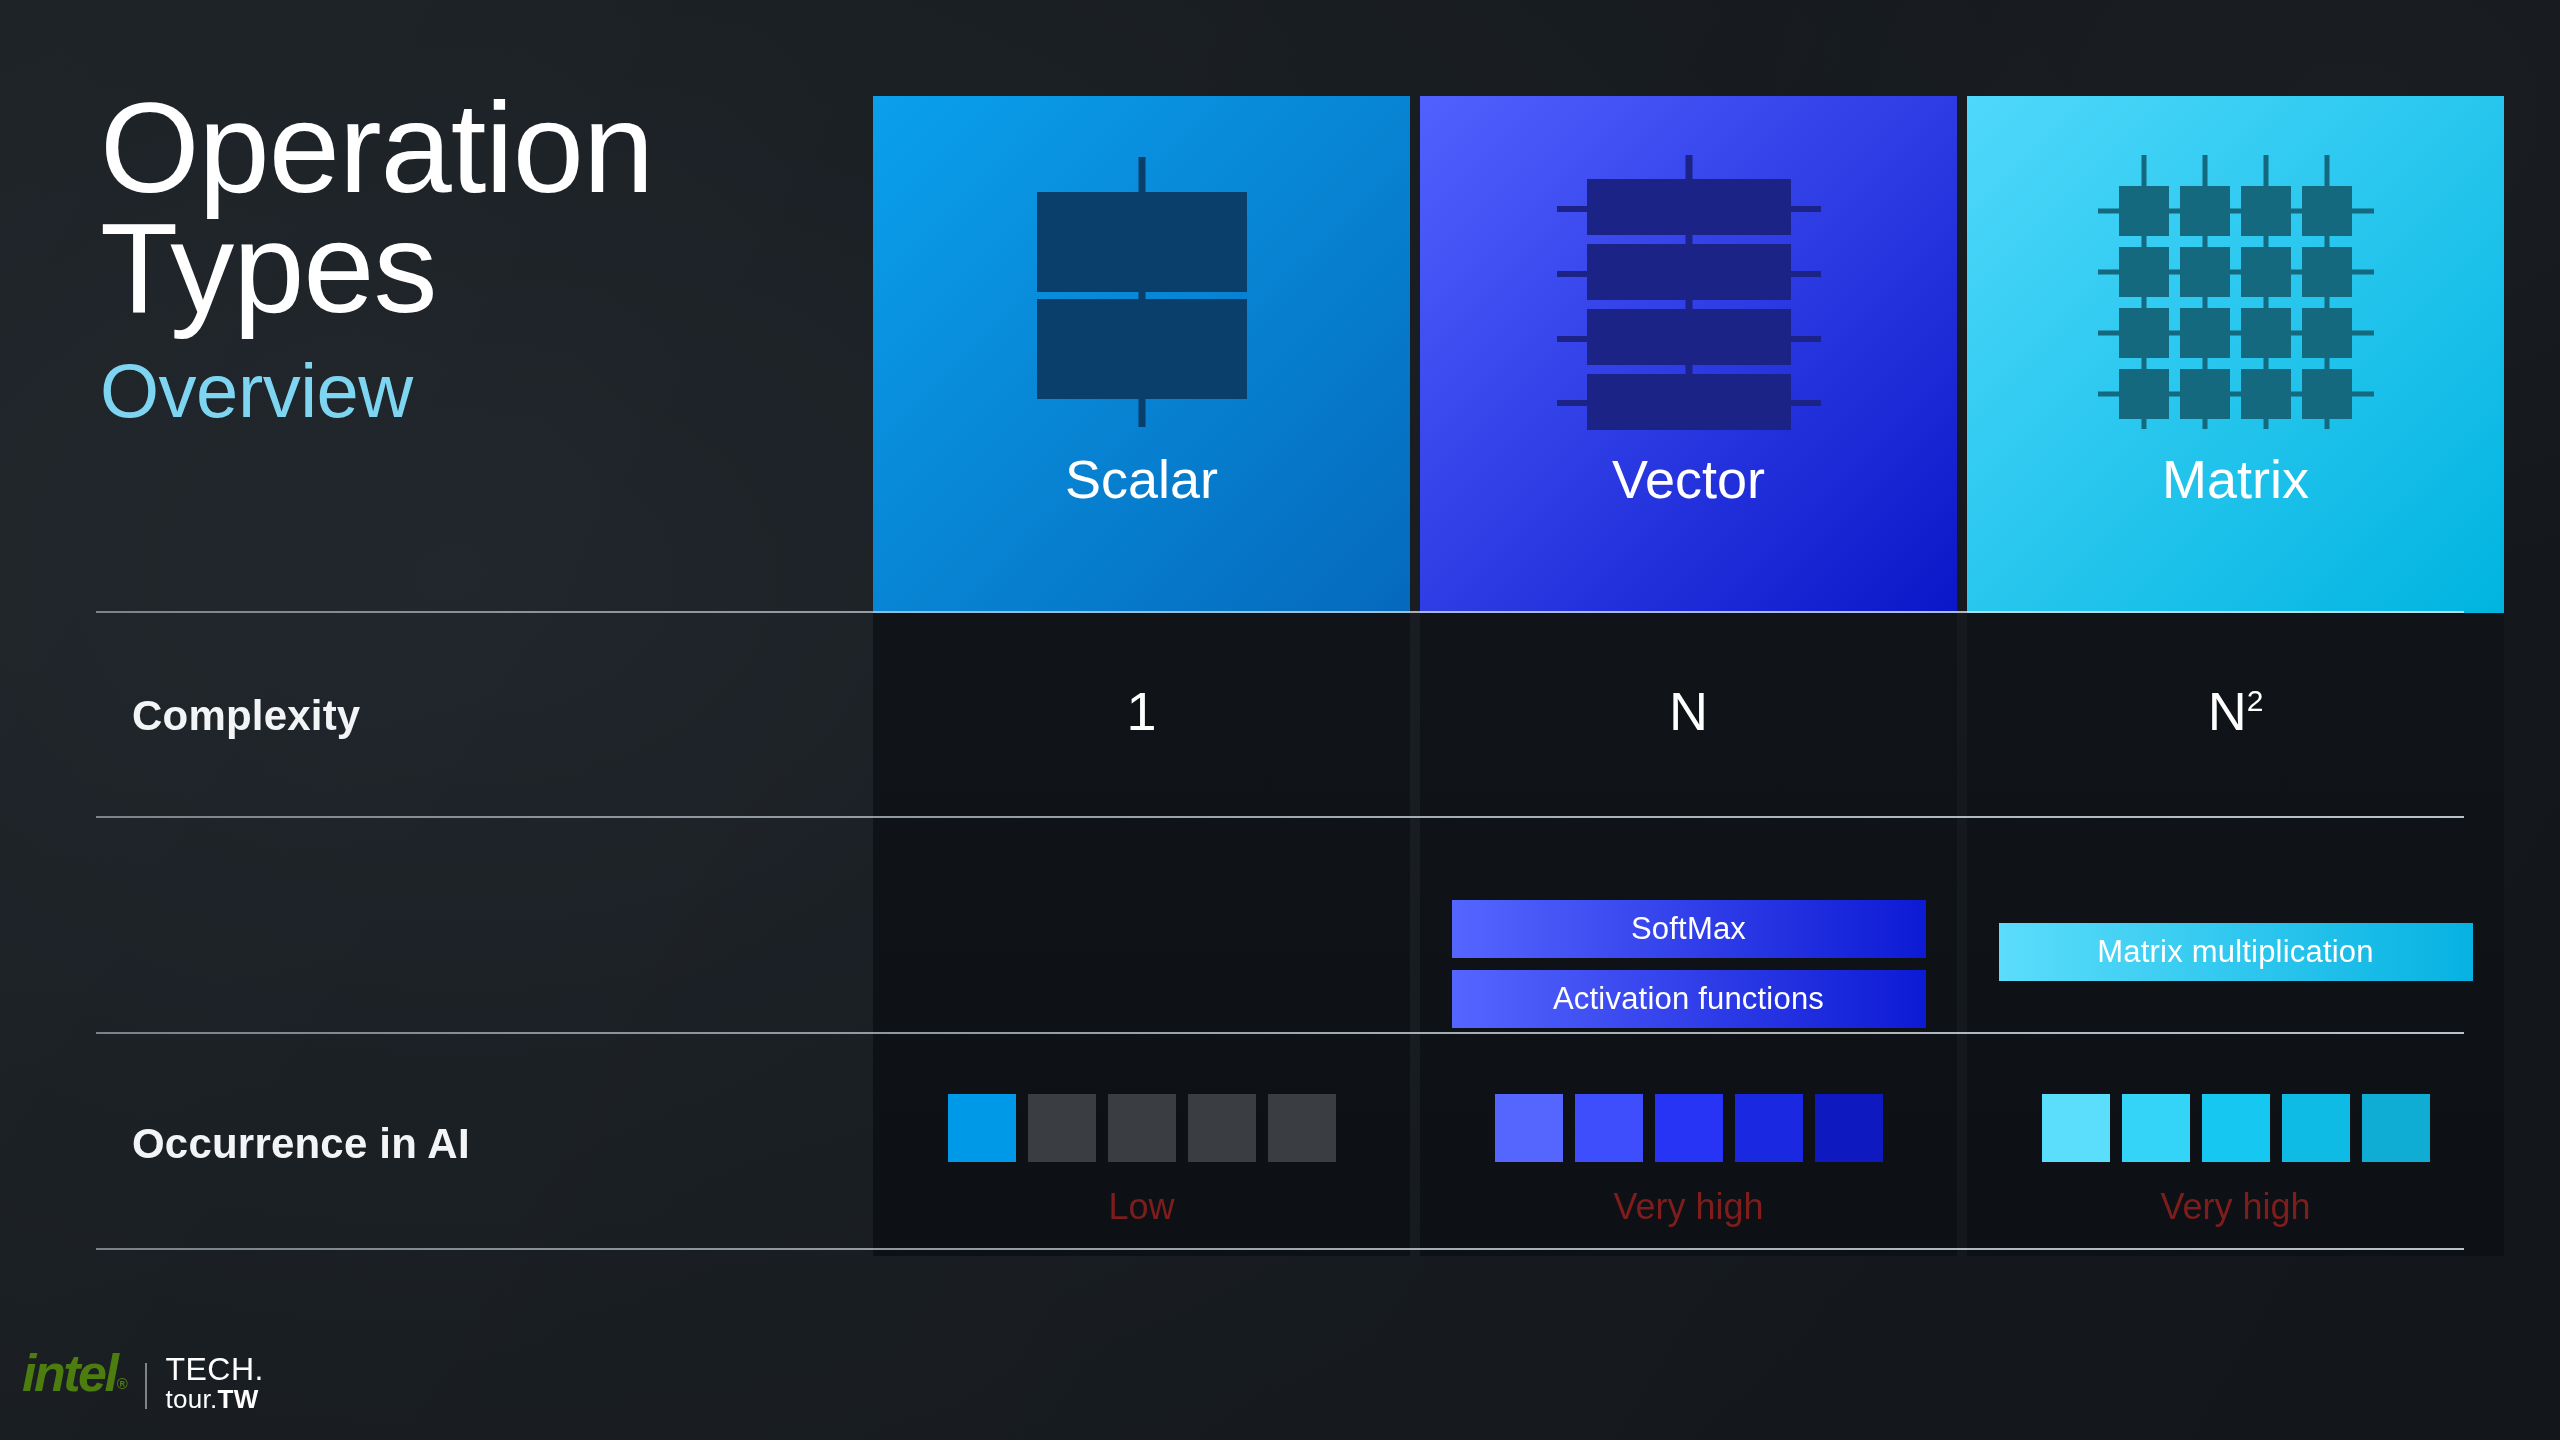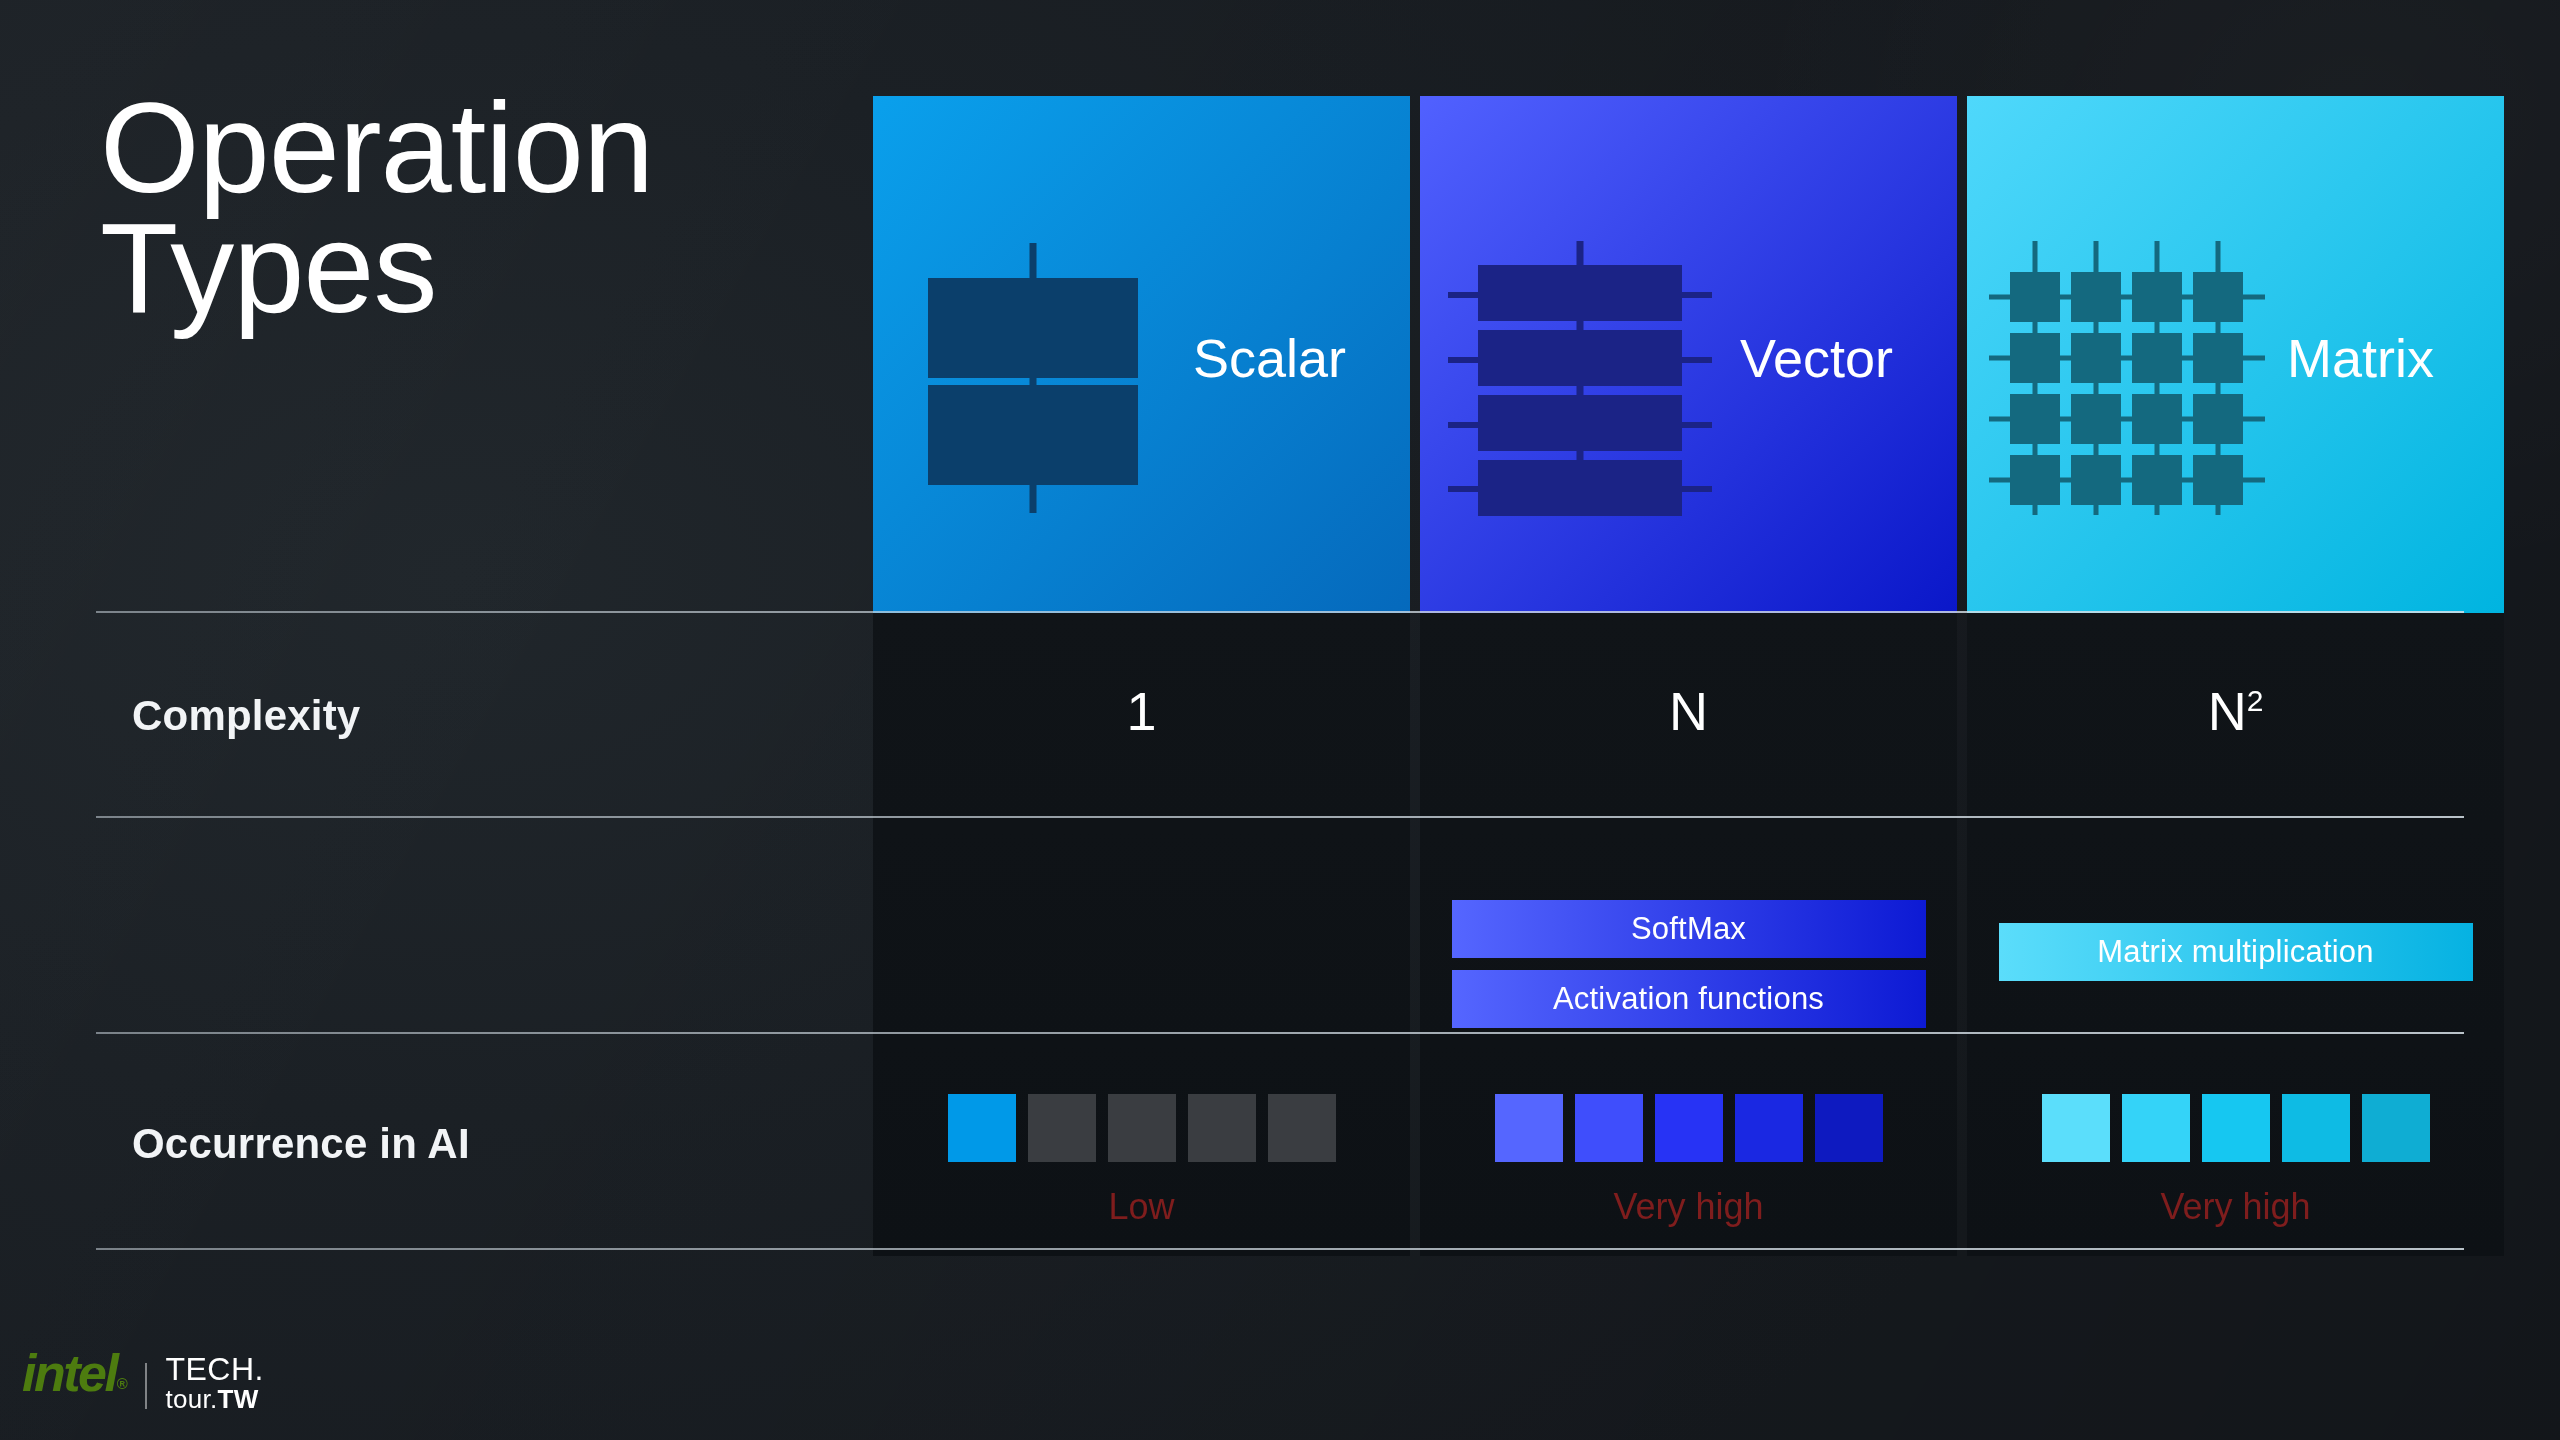--- a/index.html
+++ b/index.html
@@ -67,21 +67,21 @@
     background: linear-gradient(180deg, #101418 0%, #0d1115 100%);
   }
 
   
   .head-card {
     position: absolute;
     top: 0px;
     width: 537px;
     height: 517px;
     display: flex;
-    flex-direction: row;
+    flex-direction: column;
     align-items: center;
     justify-content: flex-start;
     overflow: hidden;
   }
   .head-card .icon-wrap {
     margin-top: 46px;
     width: 320px;
     height: 300px;
     display: flex;
     align-items: center;
@@ -218,20 +218,21 @@
   .logo-tech .dot { color: #ffffff; }
 </style>
 </head>
 <body>
 
 <div class="bg-vignette"></div>
 
 <div class="title-block">
   <div class="title-line">Operation</div>
   <div class="title-line">Types</div>
+  <div class="subtitle">Overview</div>
 </div>
 
 <div class="table">
 
   <div class="col-strip" id="strip0" style="left:777px;width:537px;"></div>
   <div class="col-strip" id="strip1" style="left:1324px;width:537px;"></div>
   <div class="col-strip" id="strip2" style="left:1871px;width:537px;"></div>
 
   <div class="head-card" id="head0" style="left: 777px; background: linear-gradient(135deg, rgb(10, 160, 236) 0%, rgb(5, 105, 188) 100%);">
     <div class="icon-wrap">

